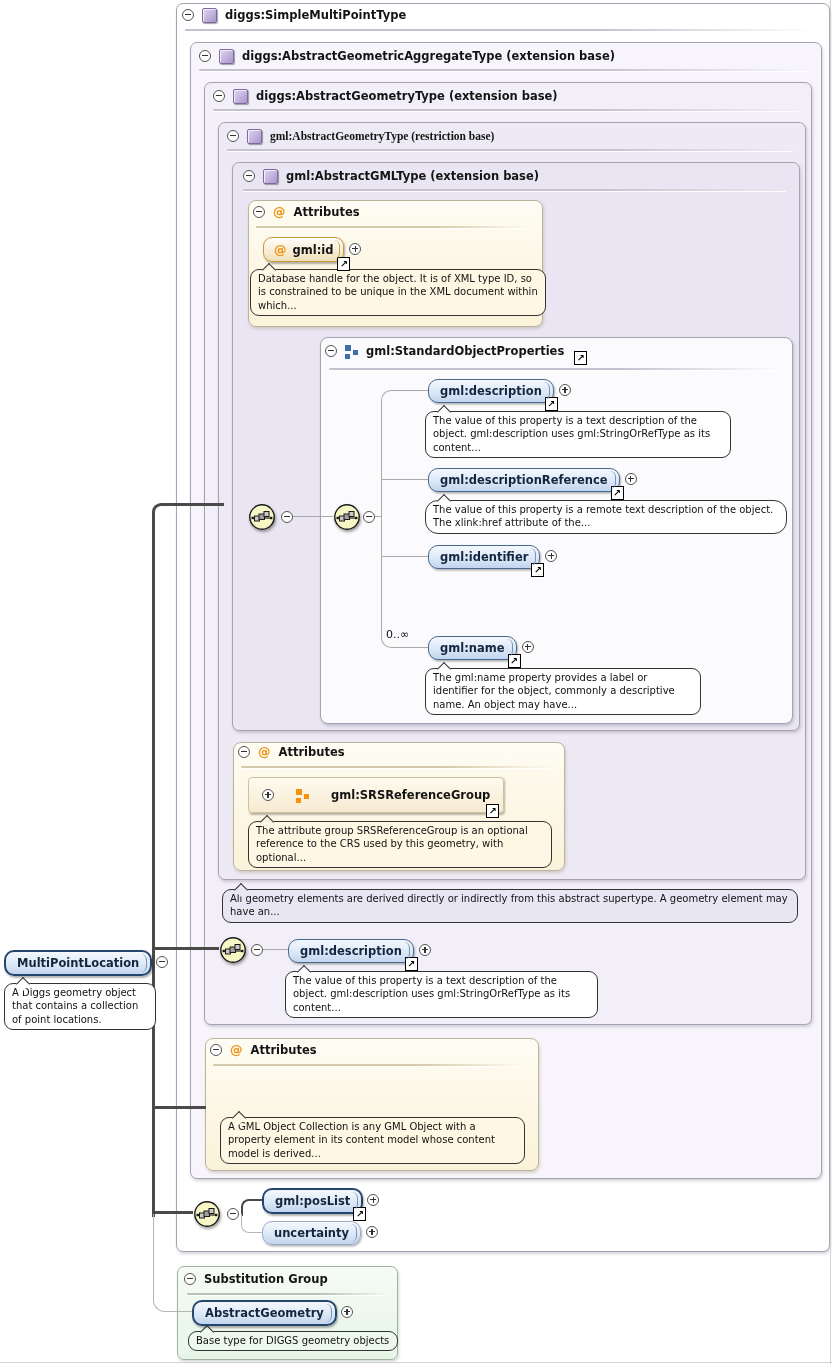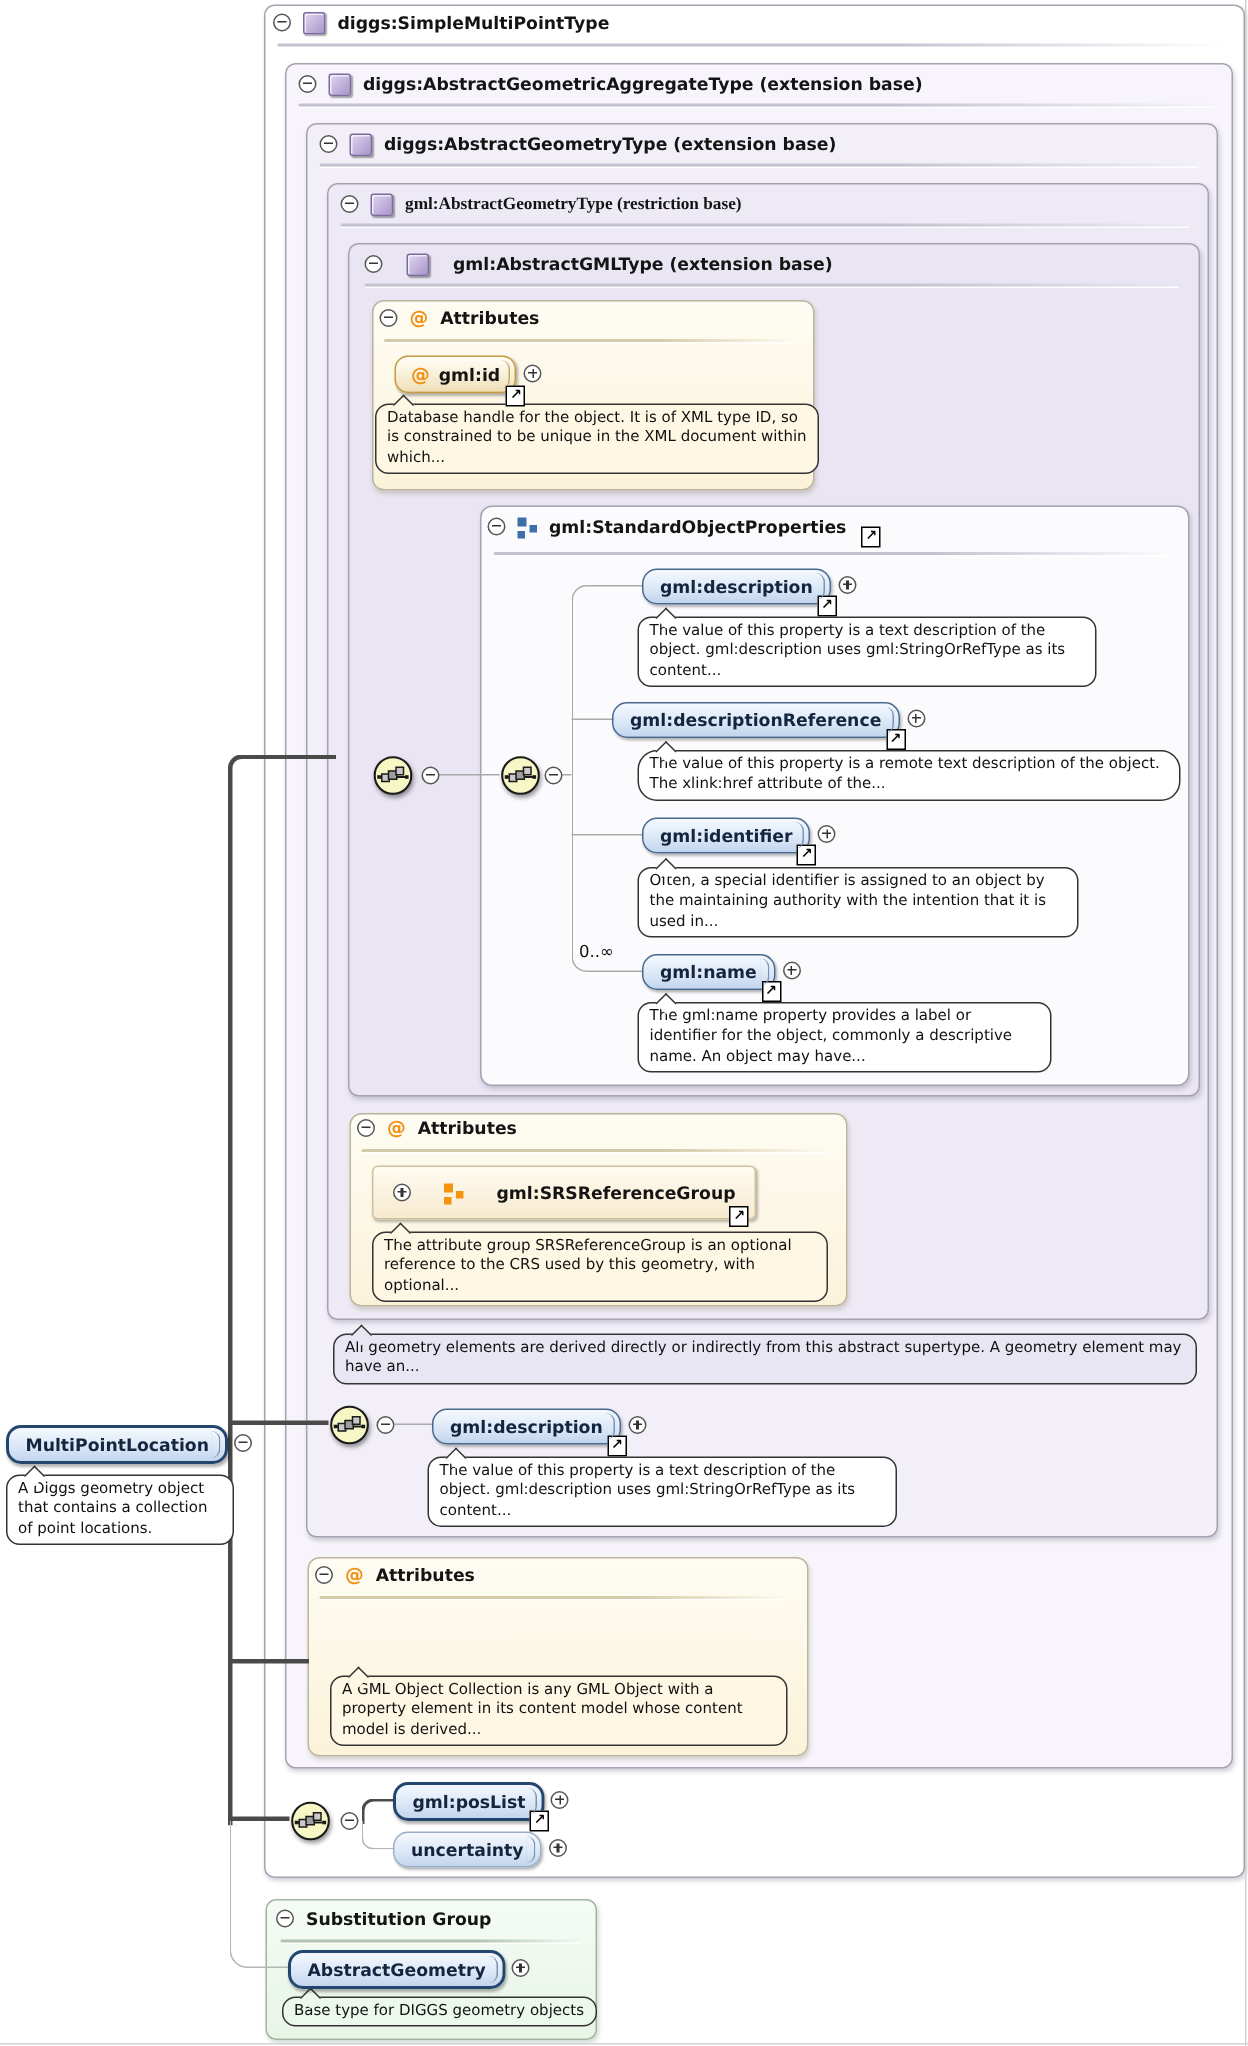--- a/index.html
+++ b/index.html
@@ -116,21 +116,21 @@
   </div>
   <div class="sep" style="left:213px;top:109px;width:586px;"></div>
 
   <div class="bhead" style="left:227px;top:128px;font-family:Liberation Serif, serif;">
     <span class="mico"></span>
     <span class="tico"></span>
     <span>gml:AbstractGeometryType (restriction base)</span>
   </div>
   <div class="sep" style="left:227px;top:149px;width:566px;"></div>
 
-  <div class="bhead" style="left:243px;top:168px;gap:16px;">
+  <div class="bhead" style="left:243px;top:168px;">
     <span class="mico"></span>
     <span class="tico"></span>
     <span>gml:AbstractGMLType (extension base)</span>
   </div>
   <div class="sep" style="left:243px;top:189px;width:543px;"></div>
 
   <div class="bhead" style="left:253px;top:204px;">
     <span class="mico"></span>
     <span class="at">@</span>
     <span>Attributes</span>
@@ -177,21 +177,20 @@
   <div class="ln" style="left:381px;top:479px;width:47px;height:1px;background:#aaa;"></div>
   <div class="ln" style="left:381px;top:556px;width:47px;height:1px;background:#aaa;"></div>
   <div class="ln" style="left:381px;top:517px;width:47px;height:130px;border-left:1px solid #aaa;border-bottom:1px solid #aaa;border-bottom-left-radius:10px;"></div>
   <div class="ln" style="left:263px;top:949px;width:25px;height:1px;background:#aaa;"></div>
   <div class="ln" style="left:241px;top:1199px;width:21px;height:15px;border-left:2px solid #4a4a4a;border-top:2px solid #4a4a4a;border-top-left-radius:8px;"></div>
   <div class="ln" style="left:241px;top:1214px;width:21px;height:18px;border-left:1px solid #b6b6b6;border-bottom:1px solid #b6b6b6;border-bottom-left-radius:8px;"></div>
 
   <div class="callout cream" style="left:250px;top:269px;width:280px;">Database handle for the object. It is of XML type ID, so is constrained to be unique in the XML document within which...</div>
   <div class="callout" style="left:425px;top:411px;width:290px;">The value of this property is a text description of the object. gml:description uses gml:StringOrRefType as its content...</div>
   <div class="callout" style="left:425px;top:500px;width:346px;border-radius:13px;">The value of this property is a remote text description of the object. The xlink:href attribute of the...</div>
-  <div class="callout" style="left:425px;top:578px;width:278px;">Often, a special identifier is assigned to an object by the maintaining authority with the intention that it is used in...</div>
   <div class="callout" style="left:425px;top:668px;width:260px;">The gml:name property provides a label or identifier for the object, commonly a descriptive name. An object may have...</div>
   <div class="callout cream" style="left:248px;top:821px;width:288px;">The attribute group SRSReferenceGroup is an optional reference to the CRS used by this geometry, with optional...</div>
   <div class="callout lav" style="left:222px;top:889px;width:560px;">All geometry elements are derived directly or indirectly from this abstract supertype. A geometry element may have an...</div>
   <div class="callout" style="left:4px;top:983px;width:136px;">A Diggs geometry object that contains a collection of point locations.</div>
   <div class="callout" style="left:285px;top:971px;width:297px;">The value of this property is a text description of the object. gml:description uses gml:StringOrRefType as its content...</div>
   <div class="callout cream" style="left:220px;top:1117px;width:289px;">A GML Object Collection is any GML Object with a property element in its content model whose content model is derived...</div>
   <div class="callout green" style="left:188px;top:1331px;width:194px;">Base type for DIGGS geometry objects</div>
 
   <div class="seq" style="left:248px;top:503px;">
     <svg width="28" height="28" viewBox="0 0 28 28">
@@ -248,21 +247,21 @@
     <span>gml:id</span>
     <span class="pico"></span>
     <span class="lk"></span>
   </div>
 
   <div class="elem" style="left:428px;top:379px;">
     <span>gml:description</span>
     <span class="pico"></span>
     <span class="lk"></span>
   </div>
-  <div class="elem" style="left:408px;top:468px;align-items:center;">
+  <div class="elem" style="left:428px;top:468px;align-items:center;">
     <span>gml:descriptionReference</span>
     <span class="pico"></span>
     <span class="lk"></span>
   </div>
   <div class="elem" style="left:428px;top:545px;">
     <span>gml:identifier</span>
     <span class="pico"></span>
     <span class="lk"></span>
   </div>
   <span class="occurs" style="left:386px;top:628px;">0..∞</span>

